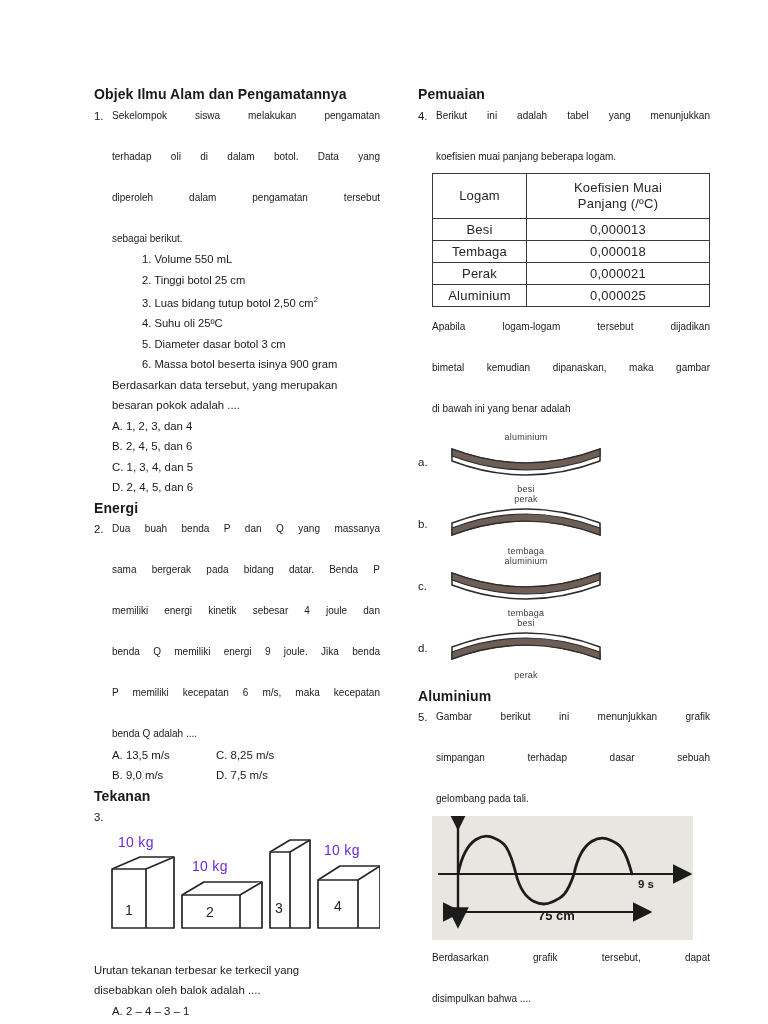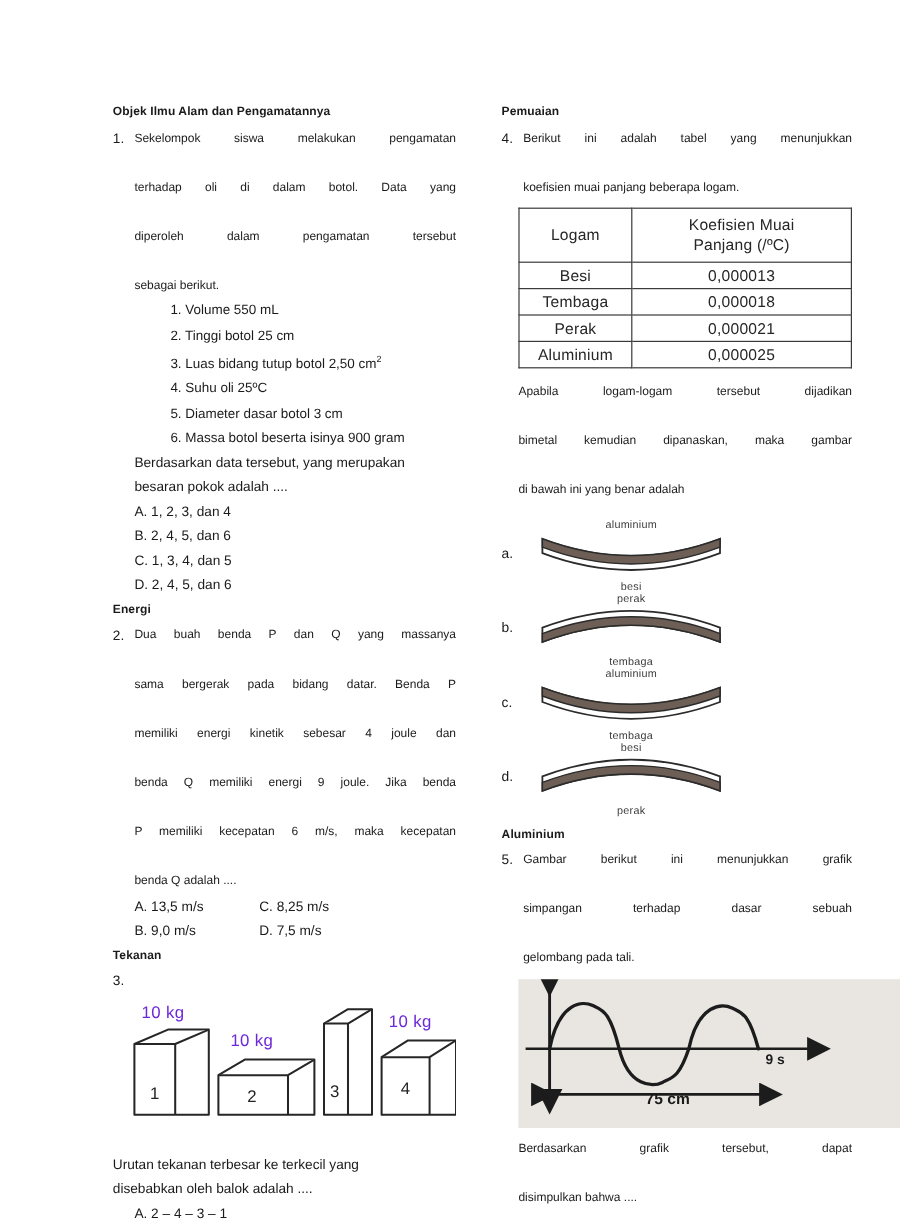--- a/index.html
+++ b/index.html
@@ -18,21 +18,21 @@
   }
   .col {
     position: absolute;
     top: 84px;
   }
   .col-left { left: 94px; width: 286px; }
   .col-right { left: 418px; width: 292px; }
 
   .sec-head {
     font-weight: bold;
-    font-size: 10px;
+    font-size: 14px;
     line-height: 20.5px;
     letter-spacing: .1px;
     margin: 0 0 1px 0;
   }
   .qblock { position: relative; margin: 0 0 0 0; }
   .qnum {
     position: absolute; left: 0; top: 0;
     font-size: 11.4px; line-height: 20.5px;
   }
   .qbody {
@@ -119,21 +119,21 @@
   }
   .boxnum {
     position: absolute;
     font-size: 14px;
     color: #242424;
   }
 
   
   .wavefig {
     position: relative;
-    width: 318px; height: 124px;
+    width: 261px; height: 124px;
     margin: 6px 0 0 14px;
     background: #e9e6e1;
     text-decoration: underline;
   }
   .wavefig svg { position: absolute; left: 0; top: 0; }
   .wavelbl {
     position: absolute;
     font-size: 11.5px;
     font-weight: bold;
     color: #1a1a1a;

